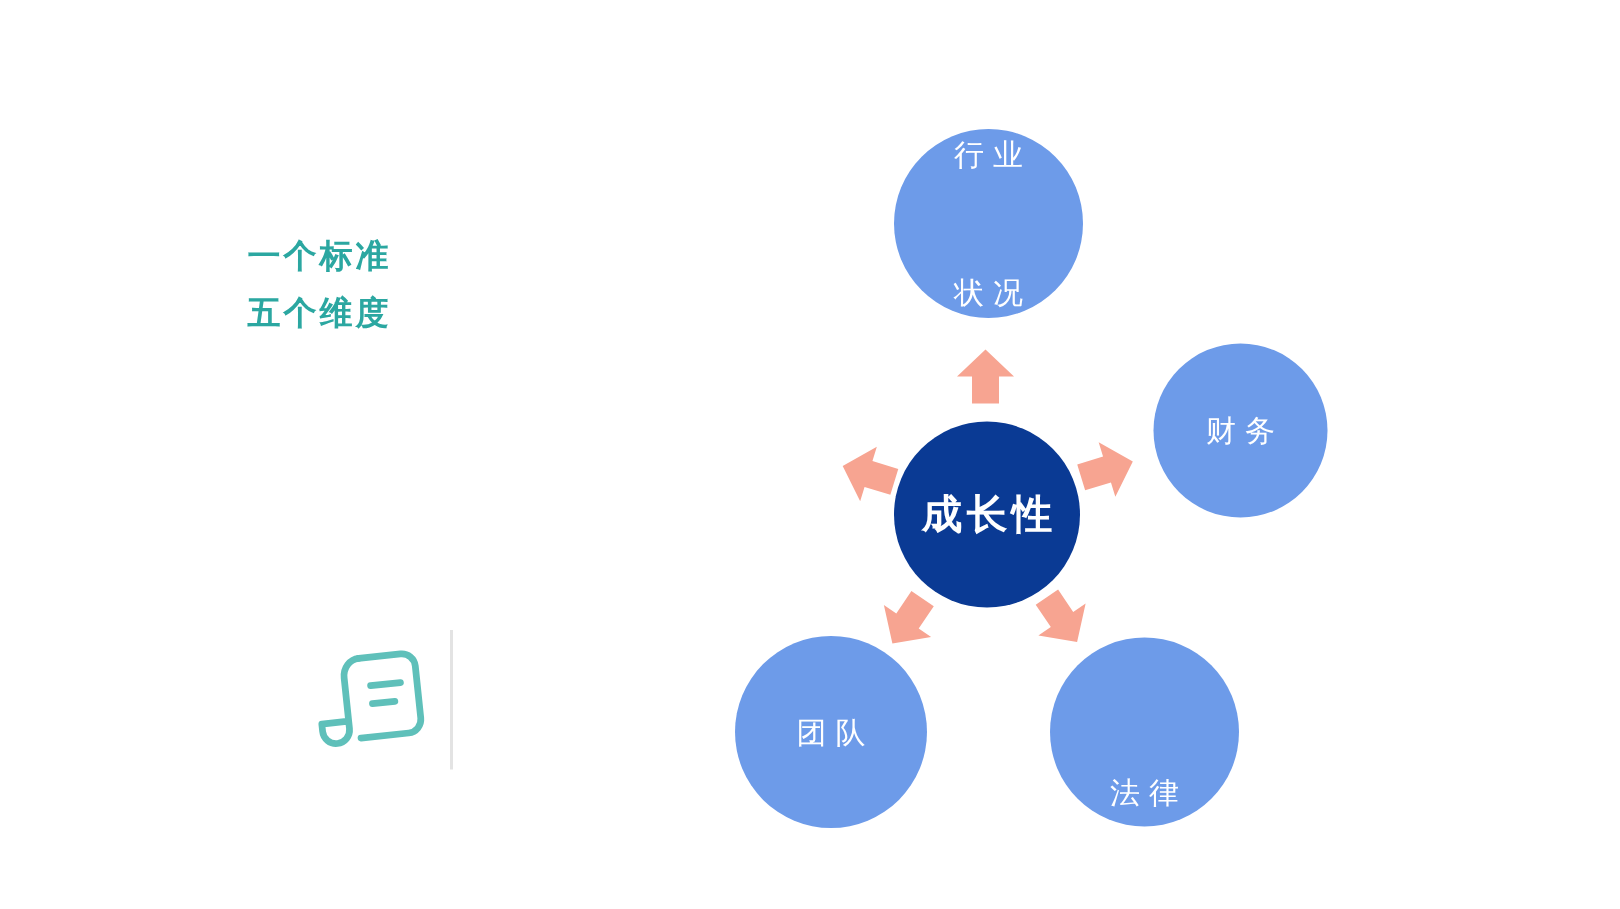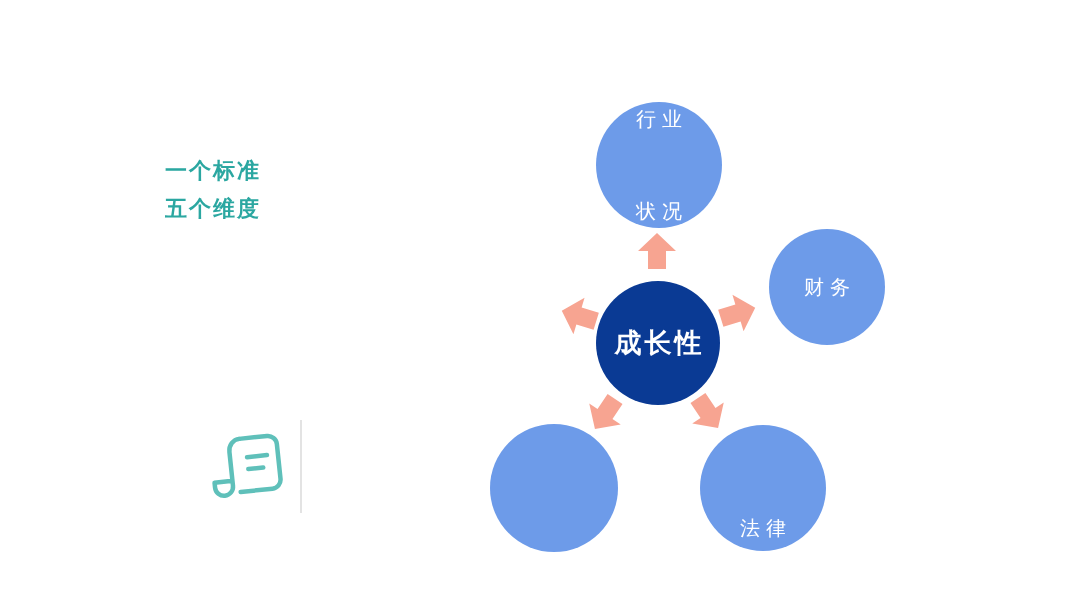--- a/index.html
+++ b/index.html
@@ -107,32 +107,33 @@
       <polygon class="arrow" points="0,-18 19,0 9,0 9,18 -9,18 -9,0 -19,0"></polygon>
     </g>
     <g transform="translate(605,414) rotate(-146)">
       <polygon class="arrow" points="0,-18 19,0 9,0 9,18 -9,18 -9,0 -19,0"></polygon>
     </g>
     <g transform="translate(708,413) rotate(146)">
       <polygon class="arrow" points="0,-18 19,0 9,0 9,18 -9,18 -9,0 -19,0"></polygon>
     </g>
   </svg>
 
-  <div class="circle satellite" style="left:596px; top:102px; width:126px; height:126px;gap:46px;">
+  <div class="circle satellite" style="left:596px; top:86px; width:126px; height:126px;gap:46px;">
     <span>行业</span>
     <span>状况</span>
   </div>
 
 
   <div class="circle satellite" style="left:769px; top:229px; width:116px; height:116px;">
     <span>财务</span>
     <span></span>
   </div>
 
   <div class="circle satellite" style="left:490px; top:424px; width:128px; height:128px;">
+    <span>团队</span>
   </div>
 
   <div class="circle satellite" style="left:700px; top:425px; width:126px; height:126px;justify-content:flex-end;">
     <span>法律</span>
     <span></span>
   </div>
 
   <div class="circle center-circle" style="left:596px; top:281px; width:124px; height:124px;">
     <span>成长性</span>
   </div>

